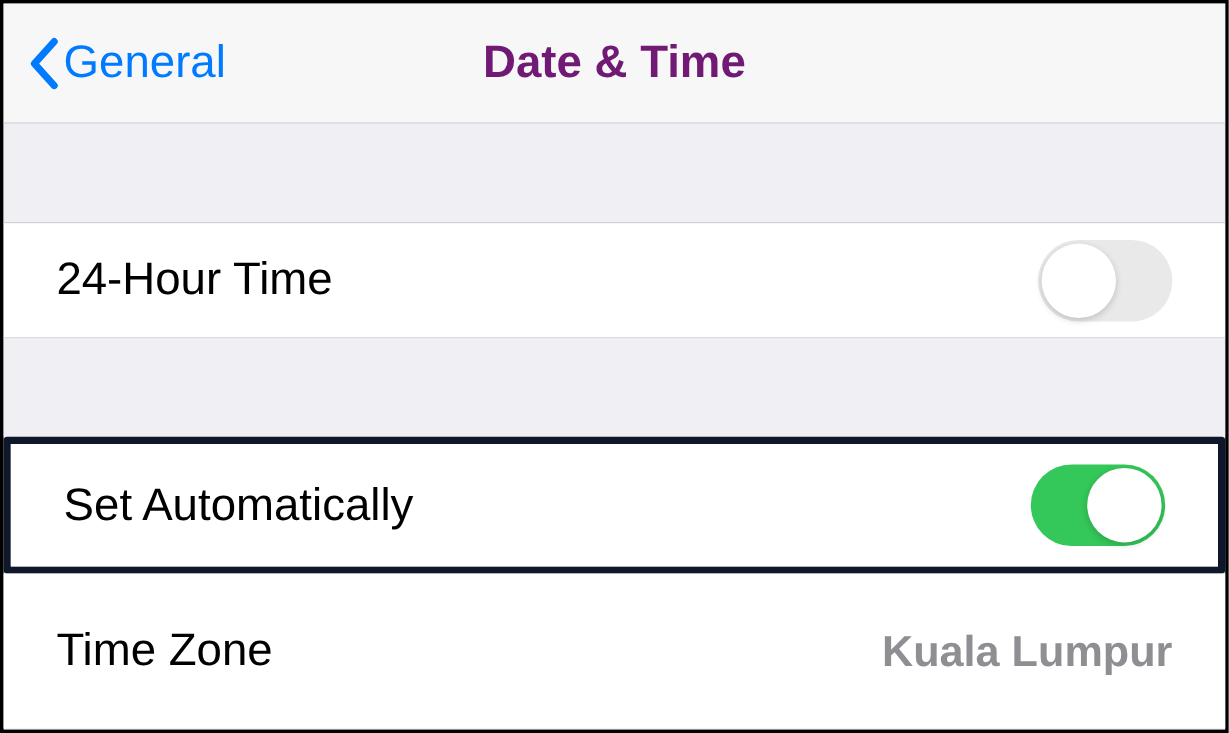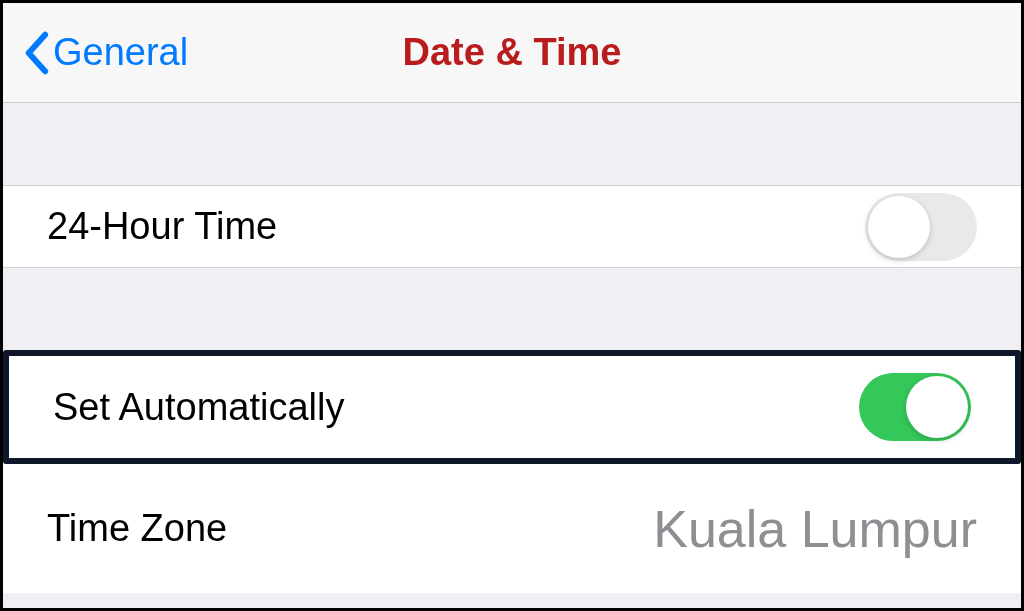--- a/index.html
+++ b/index.html
@@ -44,46 +44,46 @@
     .back-chevron {
       width: 26px;
       height: 44px;
     }
     .navbar-title {
       position: absolute;
       left: 50%;
       transform: translateX(-50%);
       font-size: 38px;
       font-weight: 600;
-      color: #b91c1c;
+      color: #701a75;
     }
     
     .spacer {
       height: 82px;
       background: #efeff4;
     }
     
     .row {
-      height: 83px;
+      height: 97px;
       background: #fff;
       border-top: 1px solid #d1d1d5;
       border-bottom: 1px solid #d1d1d5;
       display: flex;
       align-items: center;
       justify-content: space-between;
       padding: 0 44px;
     }
     .row-label {
       font-size: 38px;
       font-weight: 400;
       color: #000;
     }
     .row-value {
-      font-size: 52px;
-      font-weight: 400;
+      font-size: 36px;
+      font-weight: 700;
       color: #8e8e93;
     }
     
     .toggle {
       width: 112px;
       height: 68px;
       border-radius: 34px;
       position: relative;
       cursor: pointer;
     }

